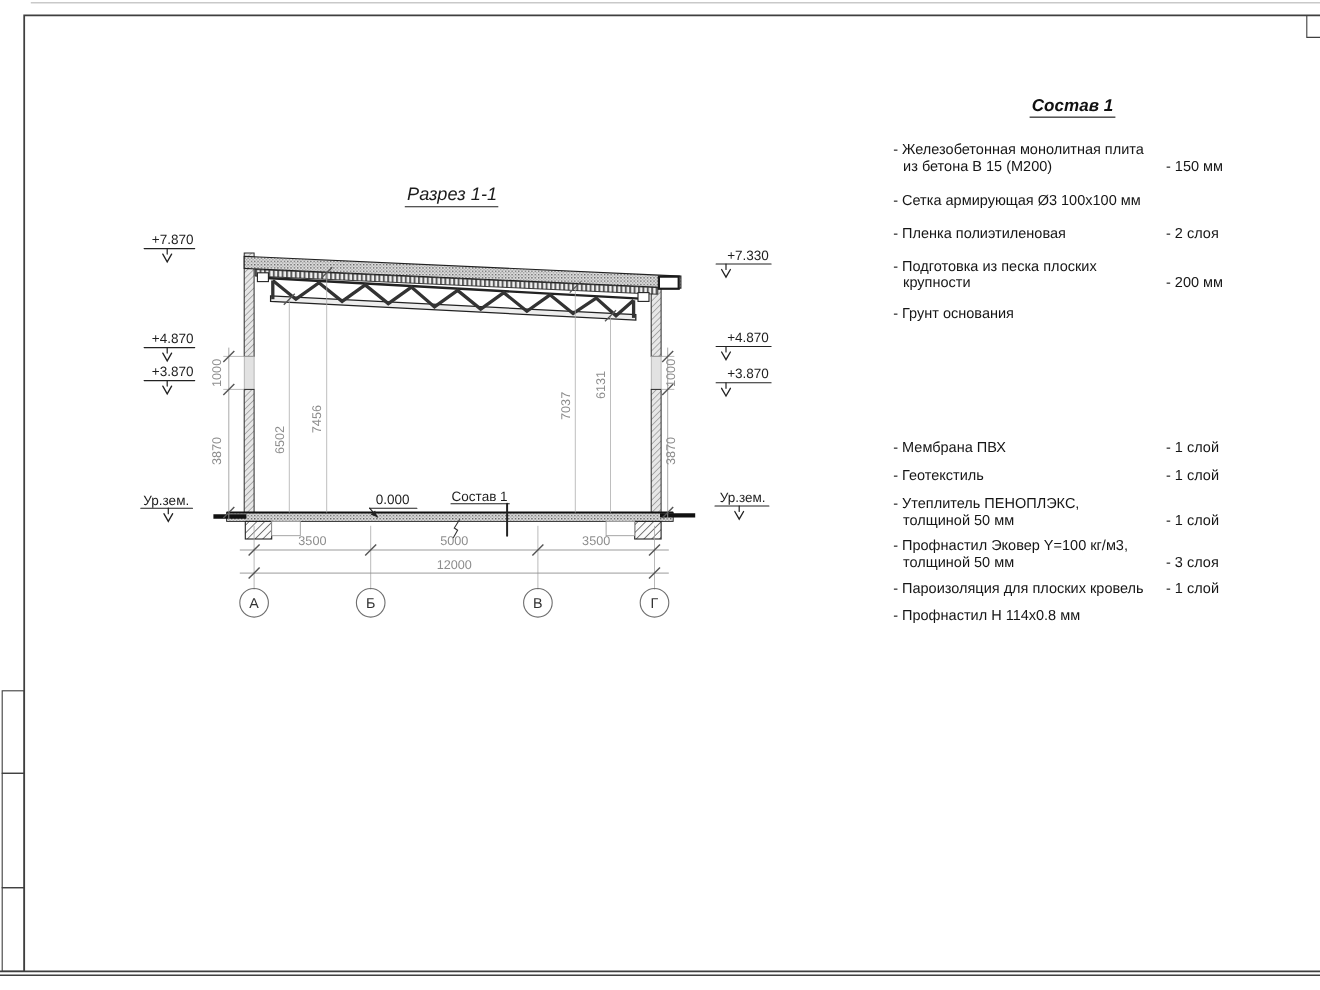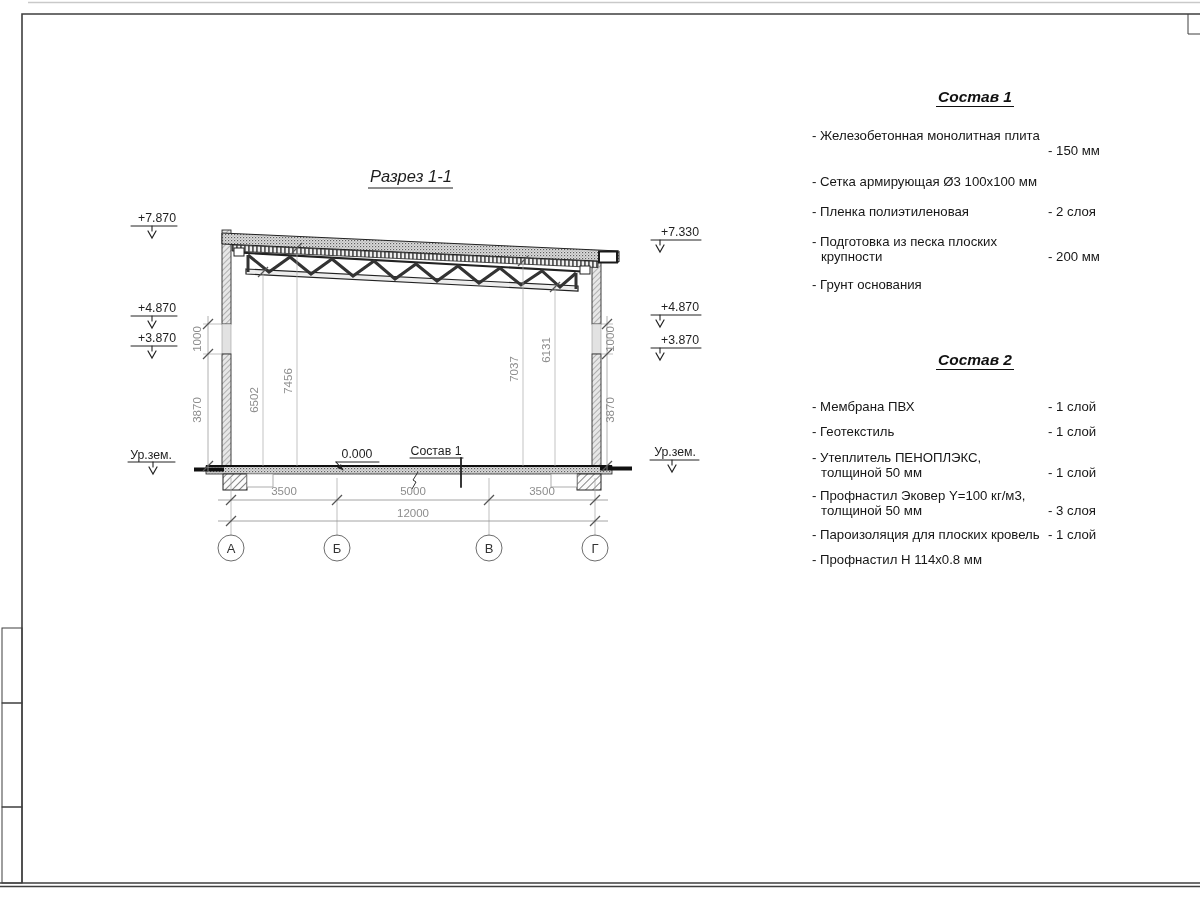--- a/index.html
+++ b/index.html
@@ -13,21 +13,21 @@
   .marktxt{fill:#1f1f1f;font-size:12.3px;}
   .axtxt{fill:#333;font-size:13px;}
 
   
   .comp-panel{position:absolute;left:810px;top:0;width:340px;height:640px;}
   .comp-title{position:absolute;left:0;width:330px;text-align:center;
     font-size:15.5px;font-style:italic;font-weight:bold;color:#111;}
   .comp-title span{border-bottom:1px solid #111;padding:0 2px 1px 2px;}
   .comp-item{position:absolute;left:2px;width:336px;font-size:13.2px;line-height:15px;color:#161616;}
   .comp-item .l2{padding-left:9px;}
-  .comp-item .val{position:absolute;left:236px;top:0;white-space:nowrap;}
+  .comp-item .val{position:absolute;left:248px;top:0;white-space:nowrap;}
   .comp-item .val.on2{top:15px;}
 </style>
 </head>
 <body>
 
 <svg id="sheet" width="1200" height="900" viewBox="0 0 1200 900">
   <defs>
     <pattern id="pWall" width="4" height="4" patternUnits="userSpaceOnUse" patternTransform="rotate(45)">
       <rect width="4" height="4" fill="#e7e7e7"></rect>
       <line x1="0" y1="0" x2="0" y2="4" stroke="#787878" stroke-width="1"></line>
@@ -260,41 +260,39 @@
 </svg>
 
 <div class="comp-panel">
 
   <div class="comp-title" style="top:88px">
     <span>Состав 1</span>
   </div>
 
   <div class="comp-item" style="top:128px">
     <div>- Железобетонная  монолитная плита</div>
+    <div class="l2">из бетона В 15 (М200)</div>
     <span class="val on2">- 150 мм</span>
   </div>
   <div class="comp-item" style="top:174px">
     <div>- Сетка армирующая Ø3 100х100 мм</div>
   </div>
   <div class="comp-item" style="top:204px">
     <div>- Пленка полиэтиленовая</div>
     <span class="val">-  2 слоя</span>
   </div>
   <div class="comp-item" style="top:234px">
     <div>- Подготовка из песка плоских</div>
     <div class="l2">крупности</div>
     <span class="val on2">- 200 мм</span>
   </div>
   <div class="comp-item" style="top:277px">
     <div>- Грунт основания</div>
   </div>
 
-  <div class="comp-title" style="top:351px">
-    <span>Состав 2</span>
-  </div>
 
   <div class="comp-item" style="top:399px">
     <div>- Мембрана ПВХ</div>
     <span class="val">- 1 слой</span>
   </div>
   <div class="comp-item" style="top:424px">
     <div>- Геотекстиль</div>
     <span class="val">- 1 слой</span>
   </div>
   <div class="comp-item" style="top:450px">

